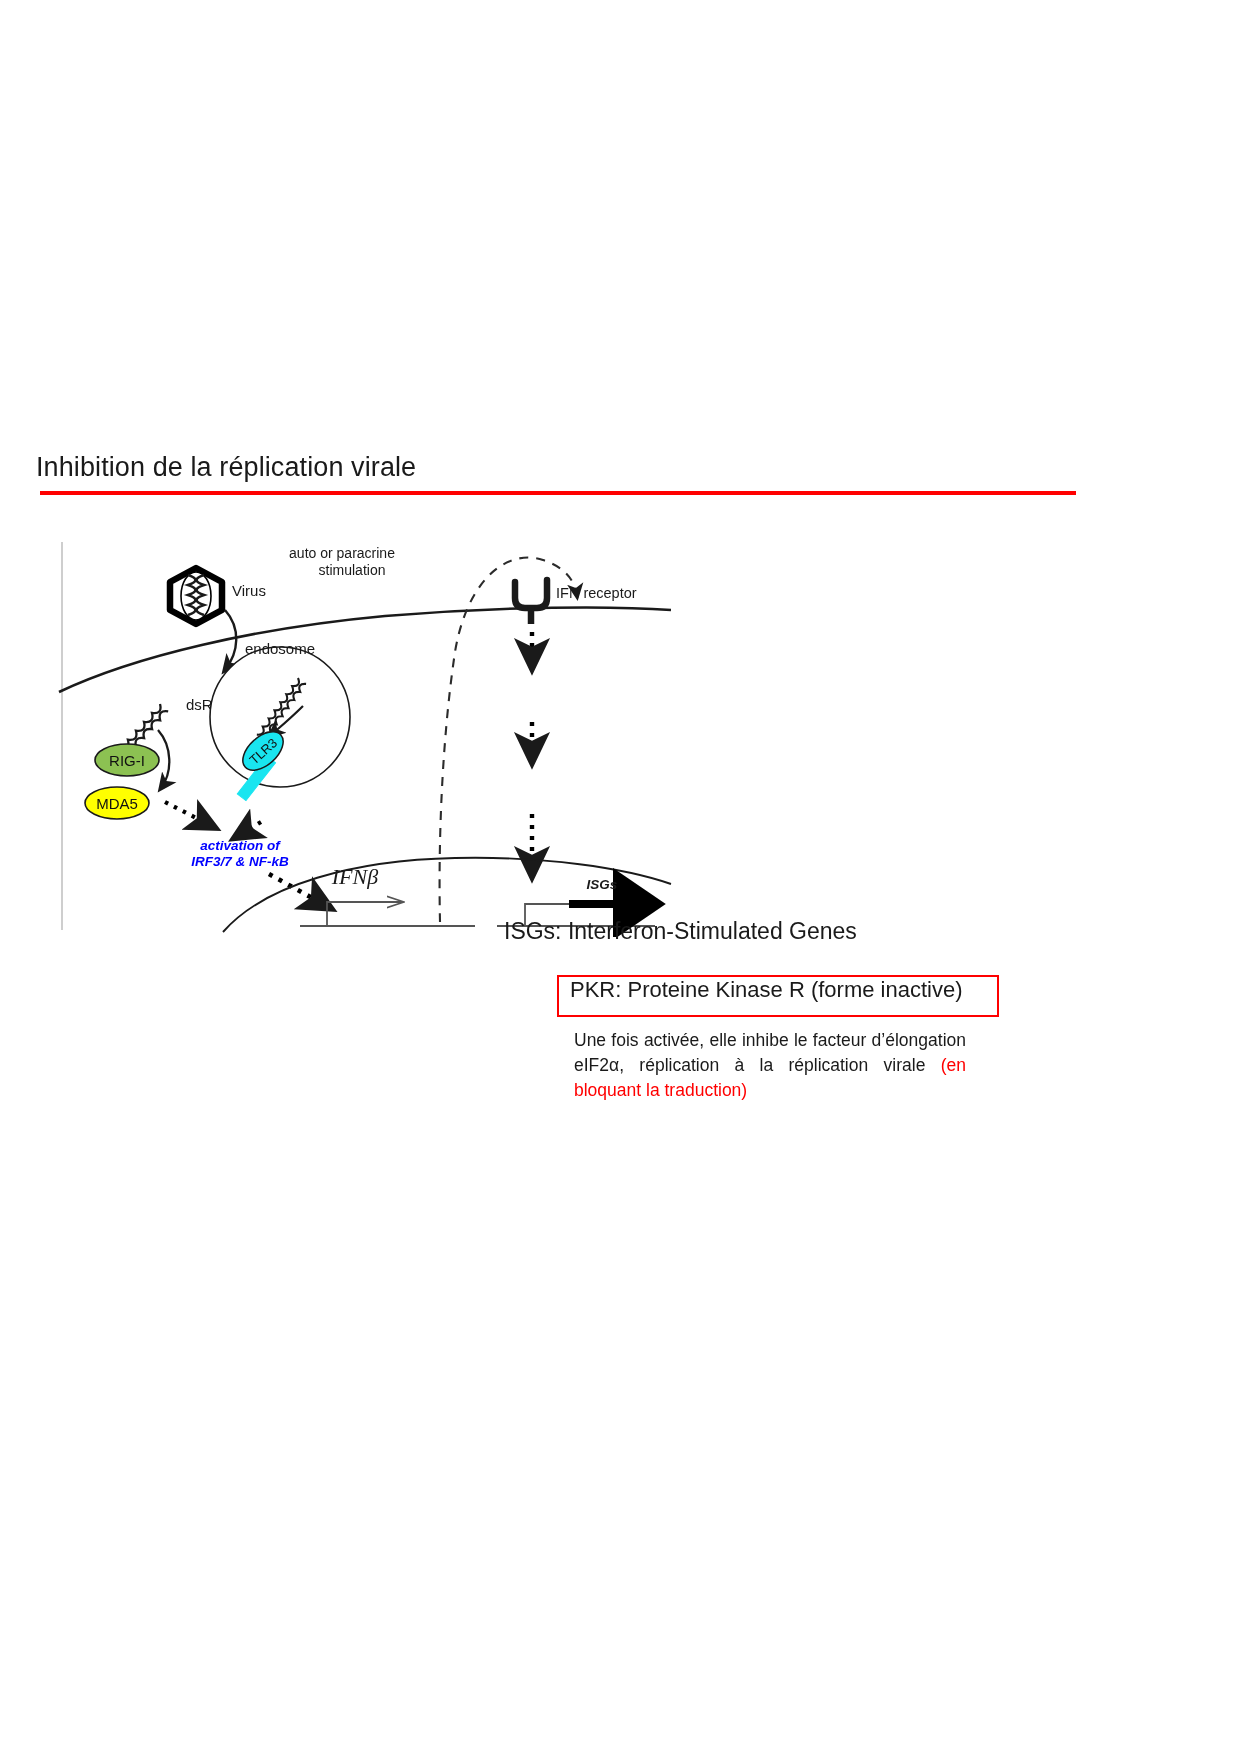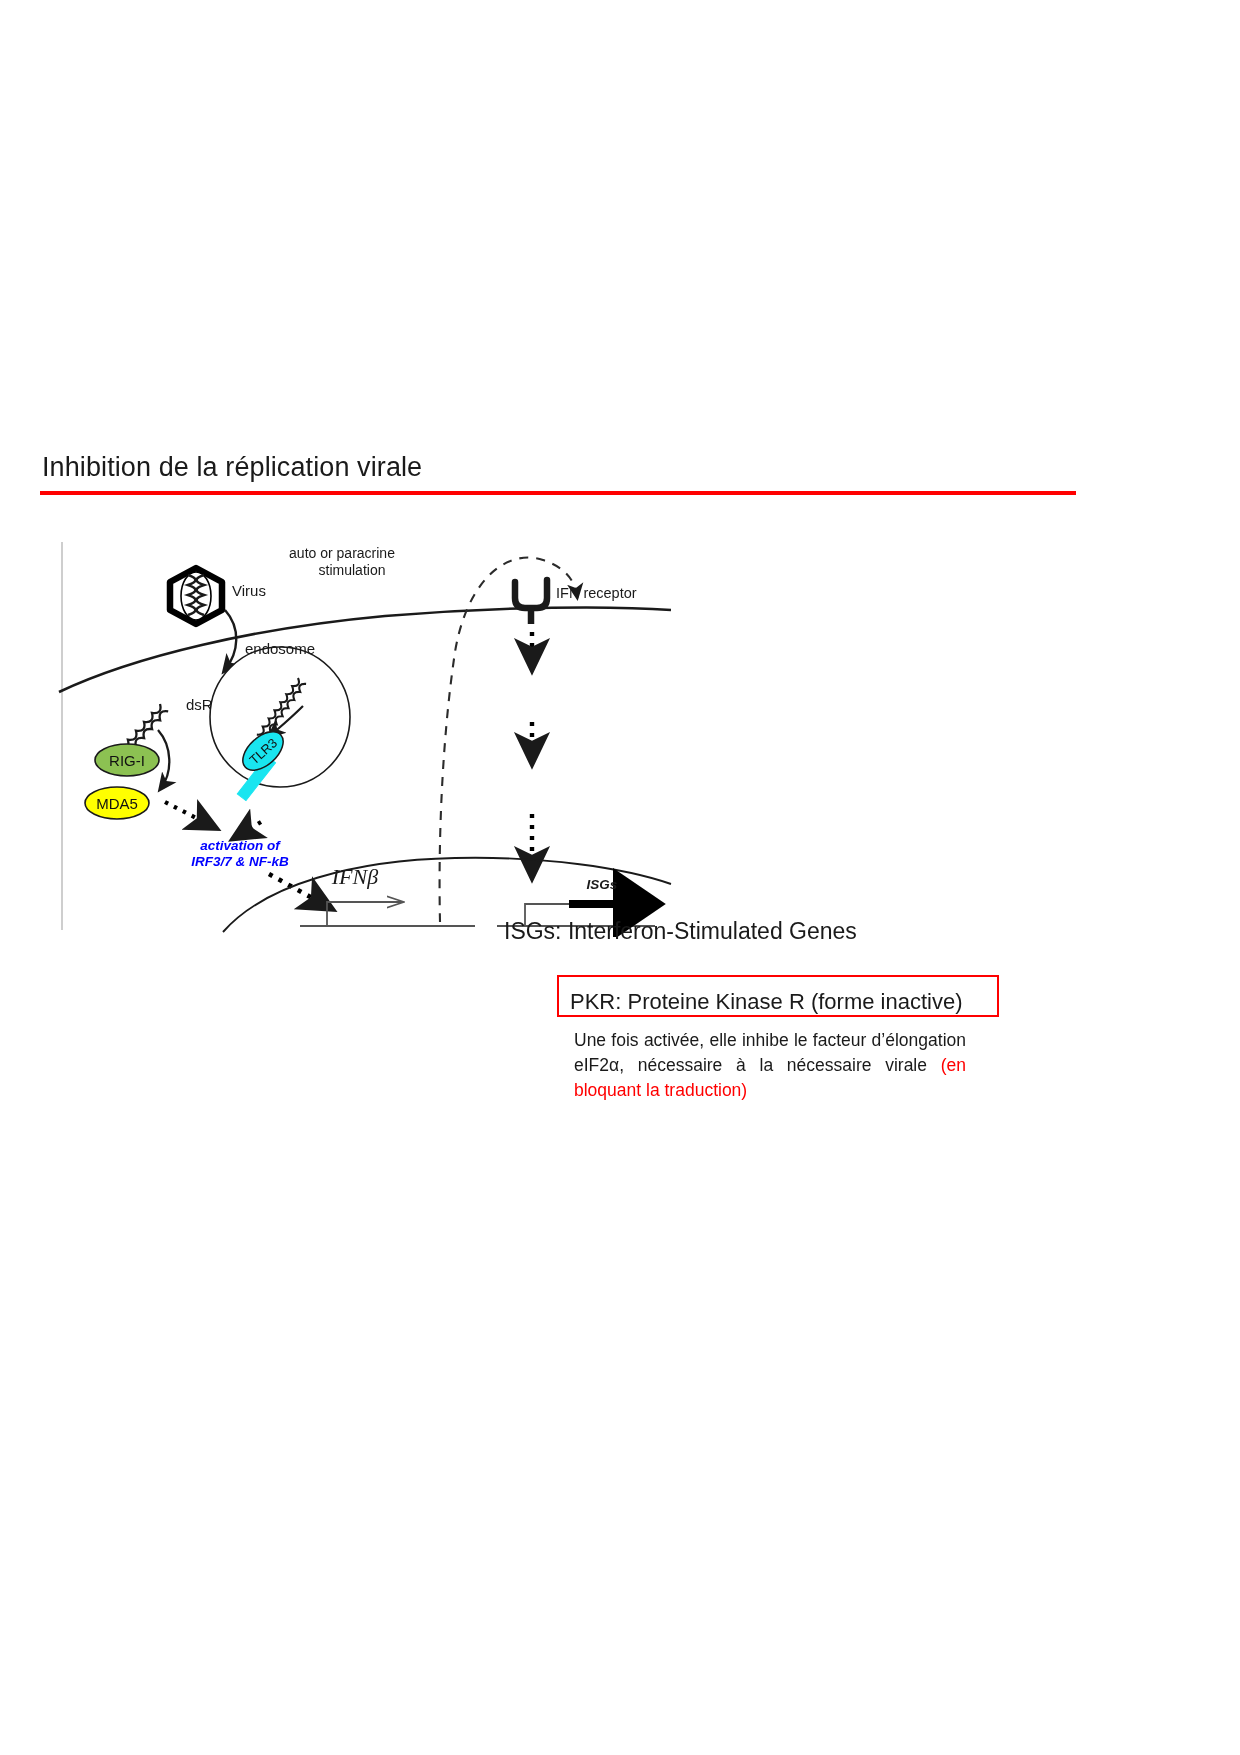--- a/index.html
+++ b/index.html
@@ -13,21 +13,21 @@
     height: 1755px;
     position: relative;
     font-family: "Liberation Sans", sans-serif;
     color: #000000;
     overflow: hidden;
   }
 
   
   #slide-title {
     position: absolute;
-    left: 42px;
+    left: 36px;
     top: 452px;
     font-size: 27px;
     font-weight: 400;
     color: #1a1a1a;
     letter-spacing: 0.1px;
     white-space: nowrap;
   }
   #title-rule {
     position: absolute;
     left: 40px;
@@ -61,21 +61,21 @@
   
   #pkr-box {
     position: absolute;
     left: 557px;
     top: 975px;
     width: 442px;
     height: 42px;
     border: 2.5px solid #ff0000;
     background: #ffffff;
     display: flex;
-    align-items: flex-end;
+    align-items: flex-start;
     padding-left: 11px;
   }
   #pkr-box .pkr-text {
     font-size: 22px;
     color: #1a1a1a;
     white-space: nowrap;
   }
 
   
   #pkr-desc {
@@ -204,14 +204,14 @@
   </svg>
 </div>
 
 <div id="isgs-caption">ISGs: Interferon-Stimulated Genes</div>
 
 <div id="pkr-box">
   <span class="pkr-text">PKR: Proteine Kinase R (forme inactive)</span>
 </div>
 
 <div id="pkr-desc">
-  <span>Une fois activée, elle inhibe le facteur d’élongation eIF2</span><span>α</span><span>, nécessaire à la nécessaire virale </span><span class="red">(en bloquant la traduction)</span>
+  <span>Une fois activée, elle inhibe le facteur d’élongation eIF2</span><span>α</span><span>, réplication à la réplication virale </span><span class="red">(en bloquant la traduction)</span>
 </div>
 
 </body></html>

